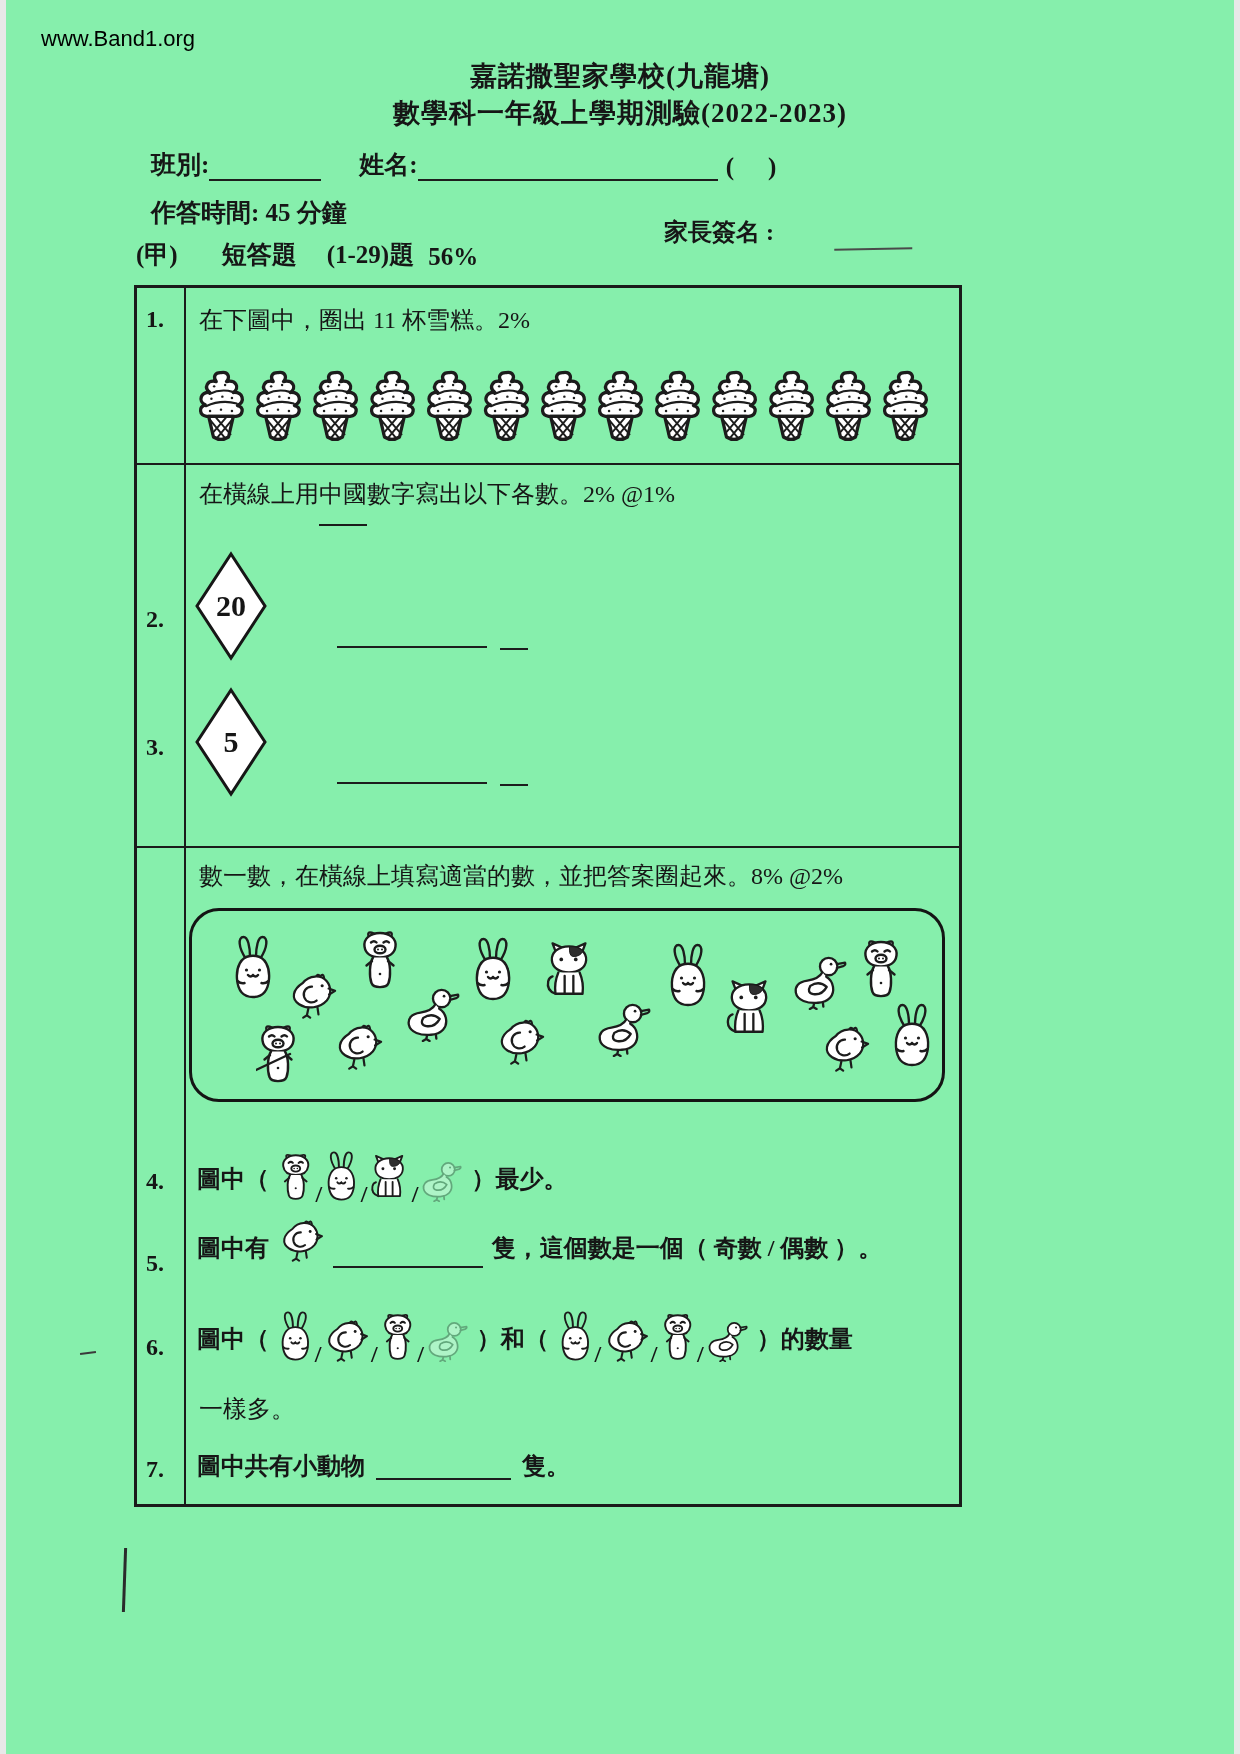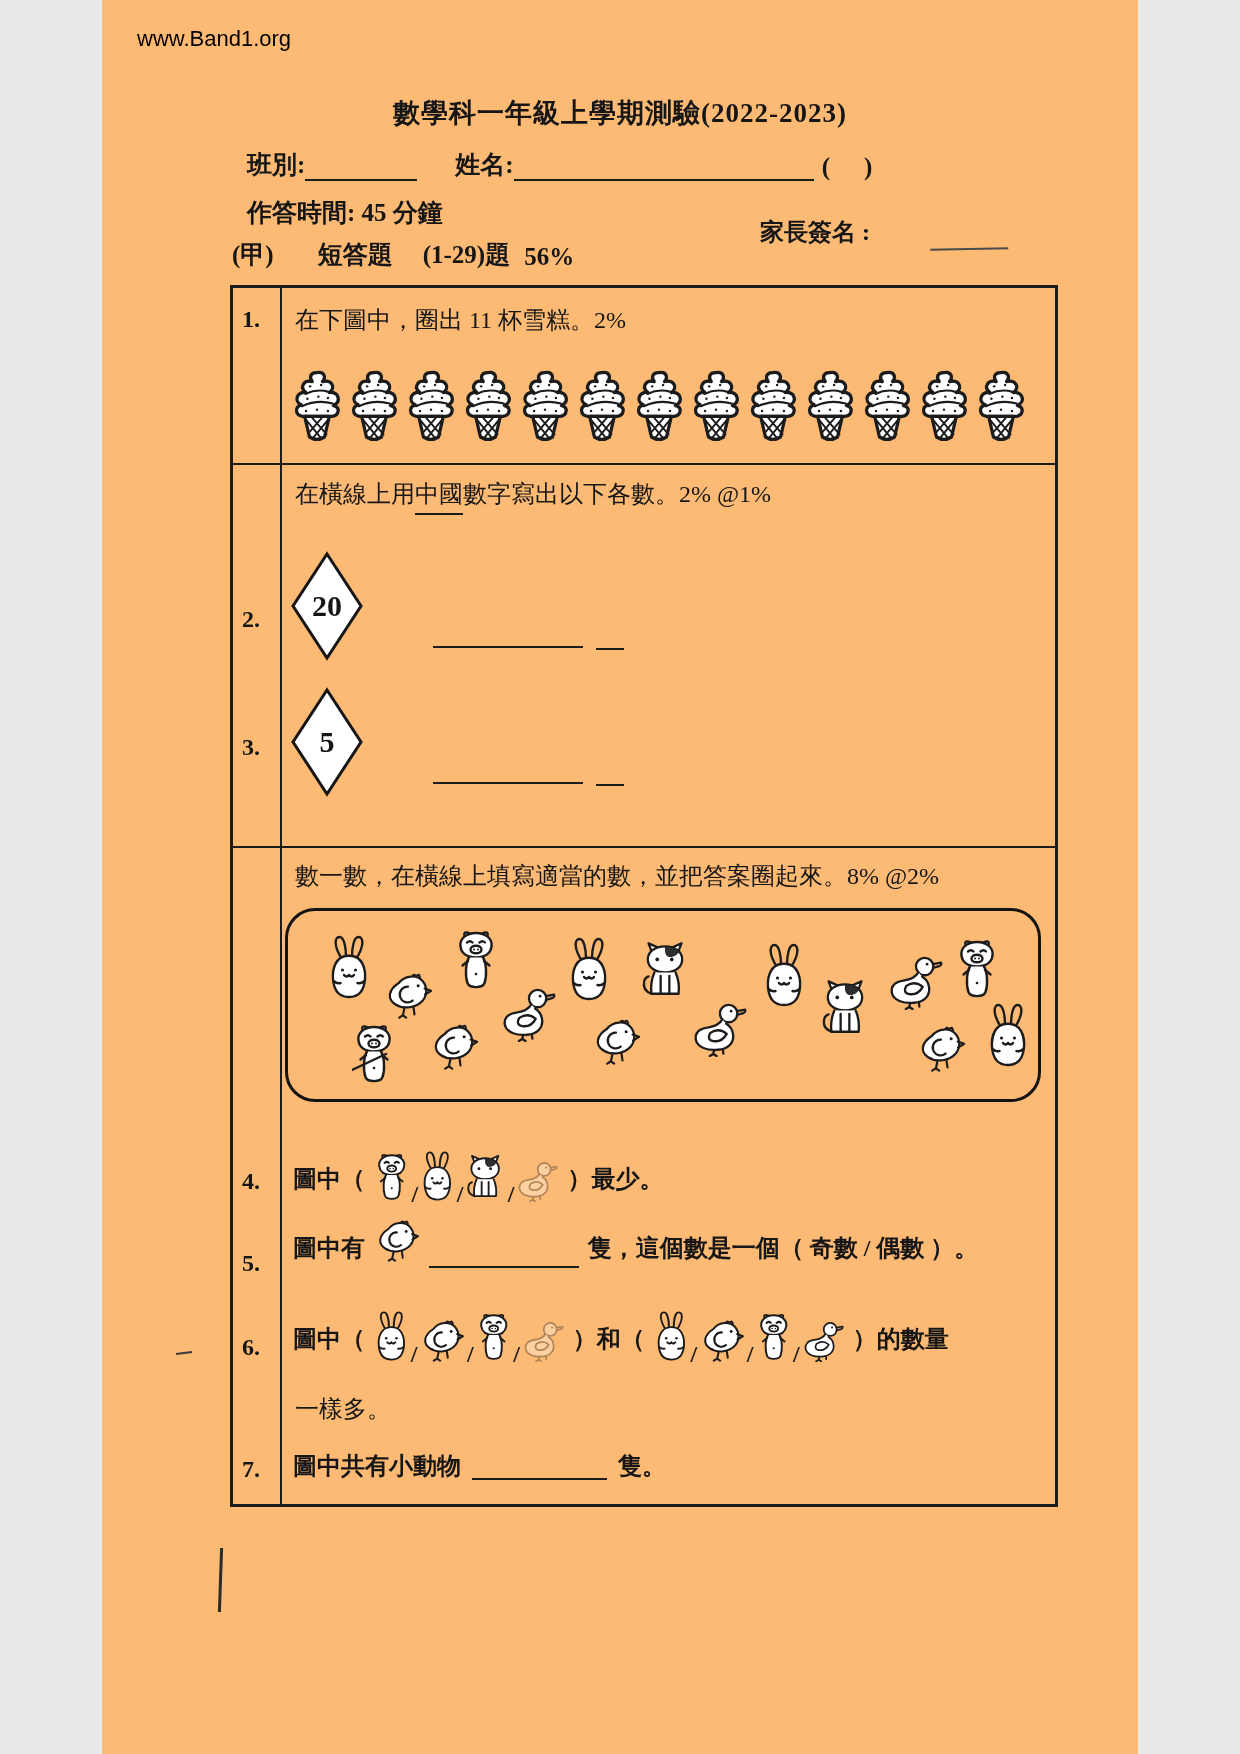--- a/index.html
+++ b/index.html
@@ -1,36 +1,36 @@
 <!DOCTYPE html>
 <html><head>
 <meta charset="utf-8">
 <style>
   html,body{margin:0;padding:0;background:#e8e8e8;}
-  .page{position:relative;width:1036px;height:1754px;background:#fdba74;margin:0 auto;
+  .page{position:relative;width:1228px;height:1754px;background:#86efac;margin:0 auto;
         font-family:"Liberation Serif","DejaVu Serif",serif;color:#161616;overflow:hidden;}
   .abs{position:absolute;}
   .ctr{left:0;width:100%;text-align:center;}
   .wm{font-family:"Liberation Sans","DejaVu Sans",sans-serif;font-size:22px;color:#000;}
   .title{font-size:27px;font-weight:bold;letter-spacing:1px;}
   .formline{font-size:25px;font-weight:bold;display:flex;align-items:flex-end;}
   .blank{display:inline-block;border-bottom:2.6px solid #1d1d1d;height:26px;}
   .blank.b-class{width:112px;}
   .blank.b-name{width:300px;}
   .blank.b-ans{width:150px;}
   .blank.b-tail{width:28px;margin-left:7px;border-bottom-width:2.2px;}
   .blank.b-sign{width:78px;border-bottom:2.4px solid #4a4a4a;transform:rotate(-1.2deg);}
   .parens{letter-spacing:34px;margin-left:8px;}
   .bigtext{font-size:25px;font-weight:bold;}
   .qtable{left:128px;top:285px;width:822px;height:1216px;border:3px solid #1b1b1b;}
   .colline{position:absolute;left:47px;top:0;bottom:0;border-left:2.6px solid #1b1b1b;}
   .rowline{position:absolute;left:0;right:0;border-top:2.6px solid #1b1b1b;}
   .qnum{position:absolute;left:9px;width:36px;font-size:24px;font-weight:bold;}
   .qtext{position:absolute;left:62px;font-size:24px;font-weight:normal;white-space:nowrap;}
-  .u{border-bottom:2.6px solid #1b1b1b;padding-bottom:6px;}
+  .u{border-bottom:2.6px solid #1b1b1b;padding-bottom:17px;}
   .icrow{position:absolute;left:58px;top:78px;width:736px;display:flex;justify-content:space-between;align-items:flex-end;}
   .icecream{width:52px;height:90px;}
   .diamond{position:absolute;width:78px;height:112px;}
   .diamond svg{position:absolute;inset:0;}
   .dval{position:absolute;inset:0;display:flex;align-items:center;justify-content:center;
         font-size:30px;font-weight:bold;}
   .animalbox{position:absolute;left:52px;top:620px;width:750px;height:188px;
              border:3.5px solid #141414;border-radius:30px;}
   .animal{position:absolute;transform:translate(-50%,-50%);}
   .qrow{position:absolute;left:60px;display:flex;align-items:center;gap:9px;
@@ -49,20 +49,21 @@
   .artifact-vline{left:117px;top:1548px;width:2.5px;height:64px;background:#2b2b2b;transform:rotate(2deg);}
   .artifact-dash{left:74px;top:1352px;width:16px;border-top:2.5px solid #3a3a3a;transform:rotate(-7deg);}
 </style>
 </head>
 <body>
 
 <div class="page">
 
   <div class="abs wm" style="left:35px;top:26px;">www.Band1.org</div>
 
+  <div class="abs ctr title" style="top:58px;">嘉諾撒聖家學校(九龍塘)</div>
   <div class="abs ctr title" style="top:95px;">數學科一年級上學期測驗(2022-2023)</div>
 
   <div class="abs formline" style="left:145px;top:148px;">
     <span>班別:</span>
     <span class="blank b-class"></span>
     <span style="width:38px;"></span>
     <span>姓名:</span>
     <span class="blank b-name"></span>
     <span class="parens"><span>(</span><span>)</span></span>
   </div>

